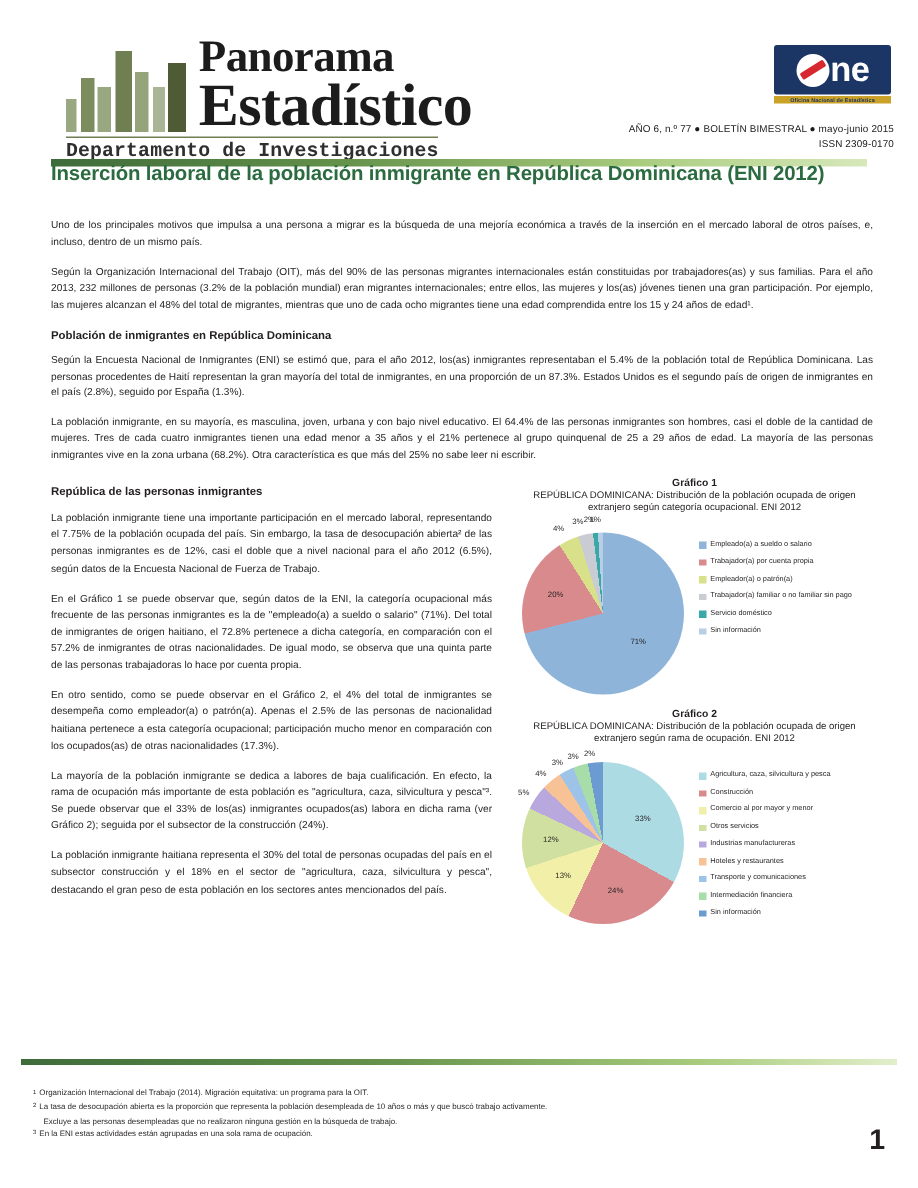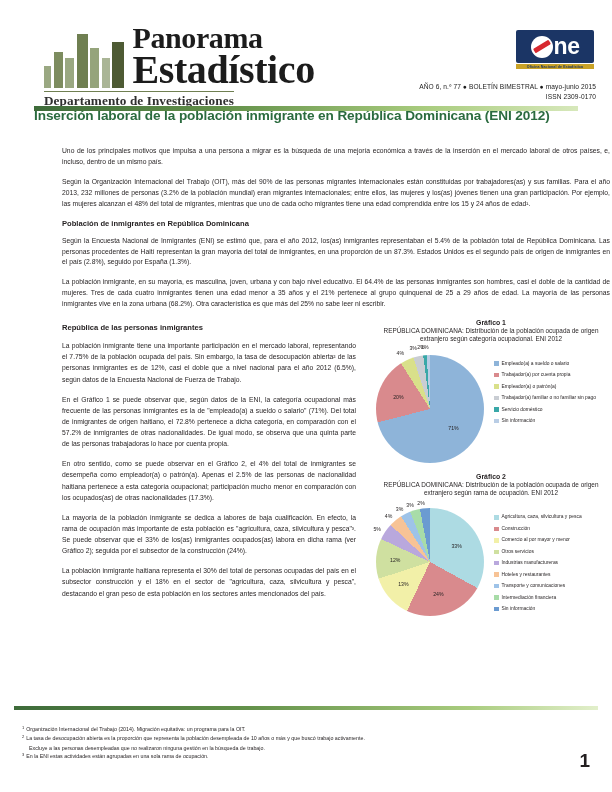--- a/index.html
+++ b/index.html
@@ -27,21 +27,21 @@
   .b5 { width: 9px; height: 40px; background: #95a47b; }
   .b6 { width: 8px; height: 30px; background: #aab596; }
   .b7 { width: 12px; height: 46px; background: #4e5b34; }
   .wordmark { line-height: 0.92; }
   .wordmark .w1, .wordmark .w2 {
     font-family: "Liberation Serif", serif;
     font-weight: bold; font-size: 30px; color: #1c1c1c; letter-spacing: -0.4px;
   }
   .wordmark .w2 { font-size: 40px; }
   .dept {
-    font-family: Liberation Serif, serif;
+    font-family: Liberation Mono, monospace;
     font-weight: bold; font-size: 13.2px; color: #2f2f2f;
     letter-spacing: 0.1px; margin-top: 3px;
     border-top: 1.4px solid #6f7f51; border-bottom: 1.4px solid #6f7f51;
     padding: 1px 0 1px 0; display: inline-block;
   }
 
   .issue-block {
     position: absolute; right: 16px; top: 82px;
     text-align: right; font-size: 6.6px; color: #1a1a1a; line-height: 1.45;
     letter-spacing: 0.1px;
@@ -81,21 +81,21 @@
     background: linear-gradient(to right, #3e6b3a 0%, #63914a 35%, #a9cc7e 72%, #d7e8bb 100%);
   }
 
   
   .title {
     position: absolute; left: 34px; top: 108px; width: 548px;
     font-size: 13.6px; font-weight: bold; color: #2b6b3f; letter-spacing: -0.1px;
   }
 
   
-  .content { position: absolute; left: 34px; top: 146px; width: 548px; margin-left: 28px; }
+  .content { position: absolute; left: 34px; top: 146px; width: 548px; }
   p.body {
     font-size: 6.75px; line-height: 1.62; color: #231f20;
     text-align: justify; margin-bottom: 9px;
   }
   h3.sub {
     font-size: 7.6px; font-weight: bold; color: #231f20;
     margin: 4px 0 8px 0;
   }
 
   .two-col { display: flex; gap: 0; }

